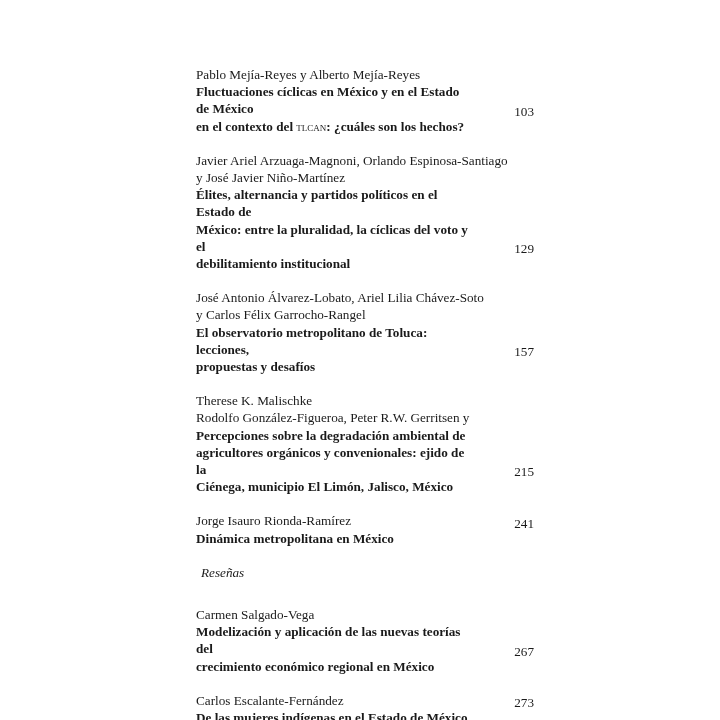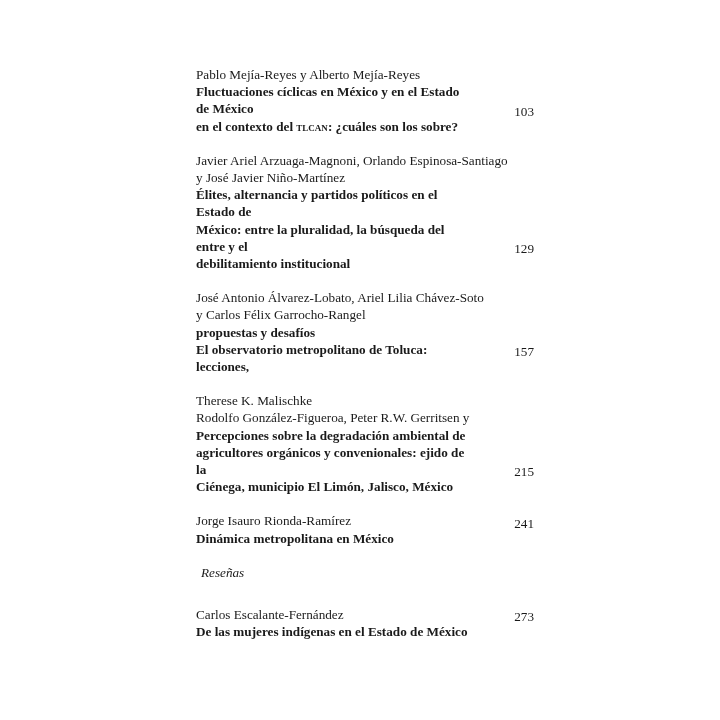--- a/index.html
+++ b/index.html
@@ -4,68 +4,74 @@
 <style>
   html, body { margin: 0; padding: 0; background: #ffffff; }
   body { width: 720px; height: 720px; position: relative; overflow: hidden;
          font-family: "Liberation Serif", "DejaVu Serif", serif; color: #1a1a1a; }
   .page { position: absolute; left: 196px; top: 66px; width: 338px; font-size: 13.2px; line-height: 17.2px; }
   .entry { position: relative; margin-bottom: 17px; }
   .author { display: block; font-weight: normal; }
   .title { display: block; font-weight: bold; padding-right: 60px; }
   .pg { position: absolute; right: 0; bottom: 15px; font-weight: normal; margin-left: 18px; }
   .section { font-style: italic; margin: 9px 0 25px 5px; }
-  .sc { font-variant: small-caps; font-weight: bold; text-transform: lowercase; margin-top: 36px; }
+  .sc { font-variant: small-caps; font-weight: normal; text-transform: lowercase; margin-top: 36px; }
 </style>
 </head>
 <body>
 
 <div class="page">
 
   <div class="entry">
     <span class="author">Pablo Mejía-Reyes y Alberto Mejía-Reyes</span>
     <span class="title">Fluctuaciones cíclicas en México y en el Estado de México</span>
-    <span class="title"><span>en el contexto del </span><span class="sc">TLCAN</span><span>: ¿cuáles son los sobre?</span></span>
+    <span class="title"><span>en el contexto del </span><span class="sc">TLCAN</span><span>: ¿cuáles son los hechos?</span></span>
     <span class="pg">103</span>
   </div>
 
   <div class="entry">
     <span class="author">Javier Ariel Arzuaga-Magnoni, Orlando Espinosa-Santiago</span>
     <span class="author">y José Javier Niño-Martínez</span>
     <span class="title">Élites, alternancia y partidos políticos en el Estado de</span>
-    <span class="title">México: entre la pluralidad, la búsqueda del entre y el</span>
+    <span class="title">México: entre la pluralidad, la cíclicas del voto y el</span>
     <span class="title">debilitamiento institucional</span>
     <span class="pg">129</span>
   </div>
 
   <div class="entry">
     <span class="author">José Antonio Álvarez-Lobato, Ariel Lilia Chávez-Soto</span>
     <span class="author">y Carlos Félix Garrocho-Rangel</span>
+    <span class="title">El observatorio metropolitano de Toluca: lecciones,</span>
     <span class="title">propuestas y desafíos</span>
-    <span class="title">El observatorio metropolitano de Toluca: lecciones,</span>
     <span class="pg">157</span>
   </div>
 
   <div class="entry">
     <span class="author">Therese K. Malischke</span>
     <span class="author">Rodolfo González-Figueroa, Peter R.W. Gerritsen y</span>
     <span class="title">Percepciones sobre la degradación ambiental de</span>
     <span class="title">agricultores orgánicos y convenionales: ejido de la</span>
     <span class="title">Ciénega, municipio El Limón, Jalisco, México</span>
     <span class="pg">215</span>
   </div>
 
   <div class="entry">
     <span class="author">Jorge Isauro Rionda-Ramírez</span>
     <span class="title">Dinámica metropolitana en México</span>
     <span class="pg">241</span>
   </div>
 
   <div class="section">Reseñas</div>
 
+  <div class="entry">
+    <span class="author">Carmen Salgado-Vega</span>
+    <span class="title">Modelización y aplicación de las nuevas teorías del</span>
+    <span class="title">crecimiento económico regional en México</span>
+    <span class="pg">267</span>
+  </div>
 
   <div class="entry">
     <span class="author">Carlos Escalante-Fernández</span>
     <span class="title">De las mujeres indígenas en el Estado de México</span>
     <span class="pg">273</span>
   </div>
 
 </div>
 
 </body></html>

